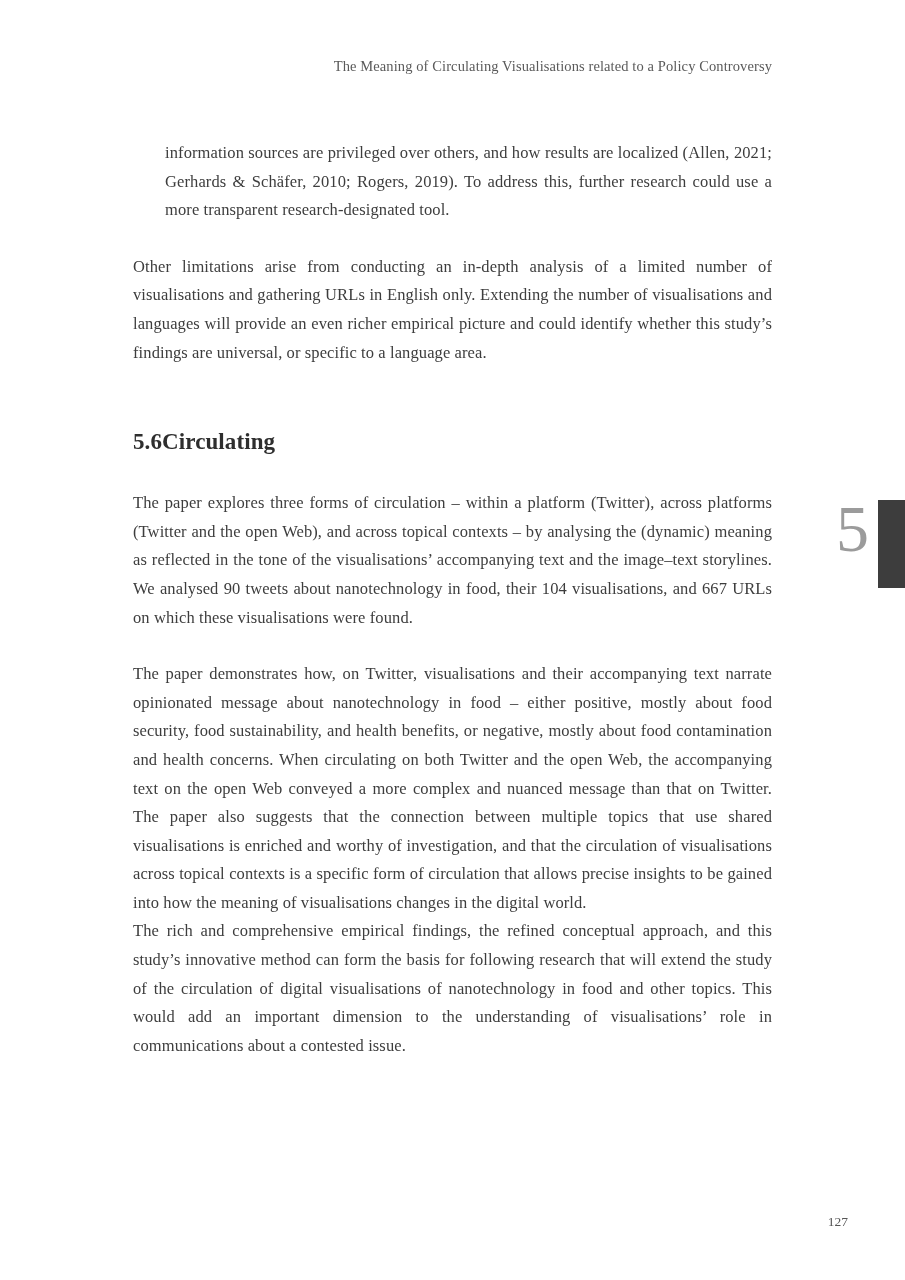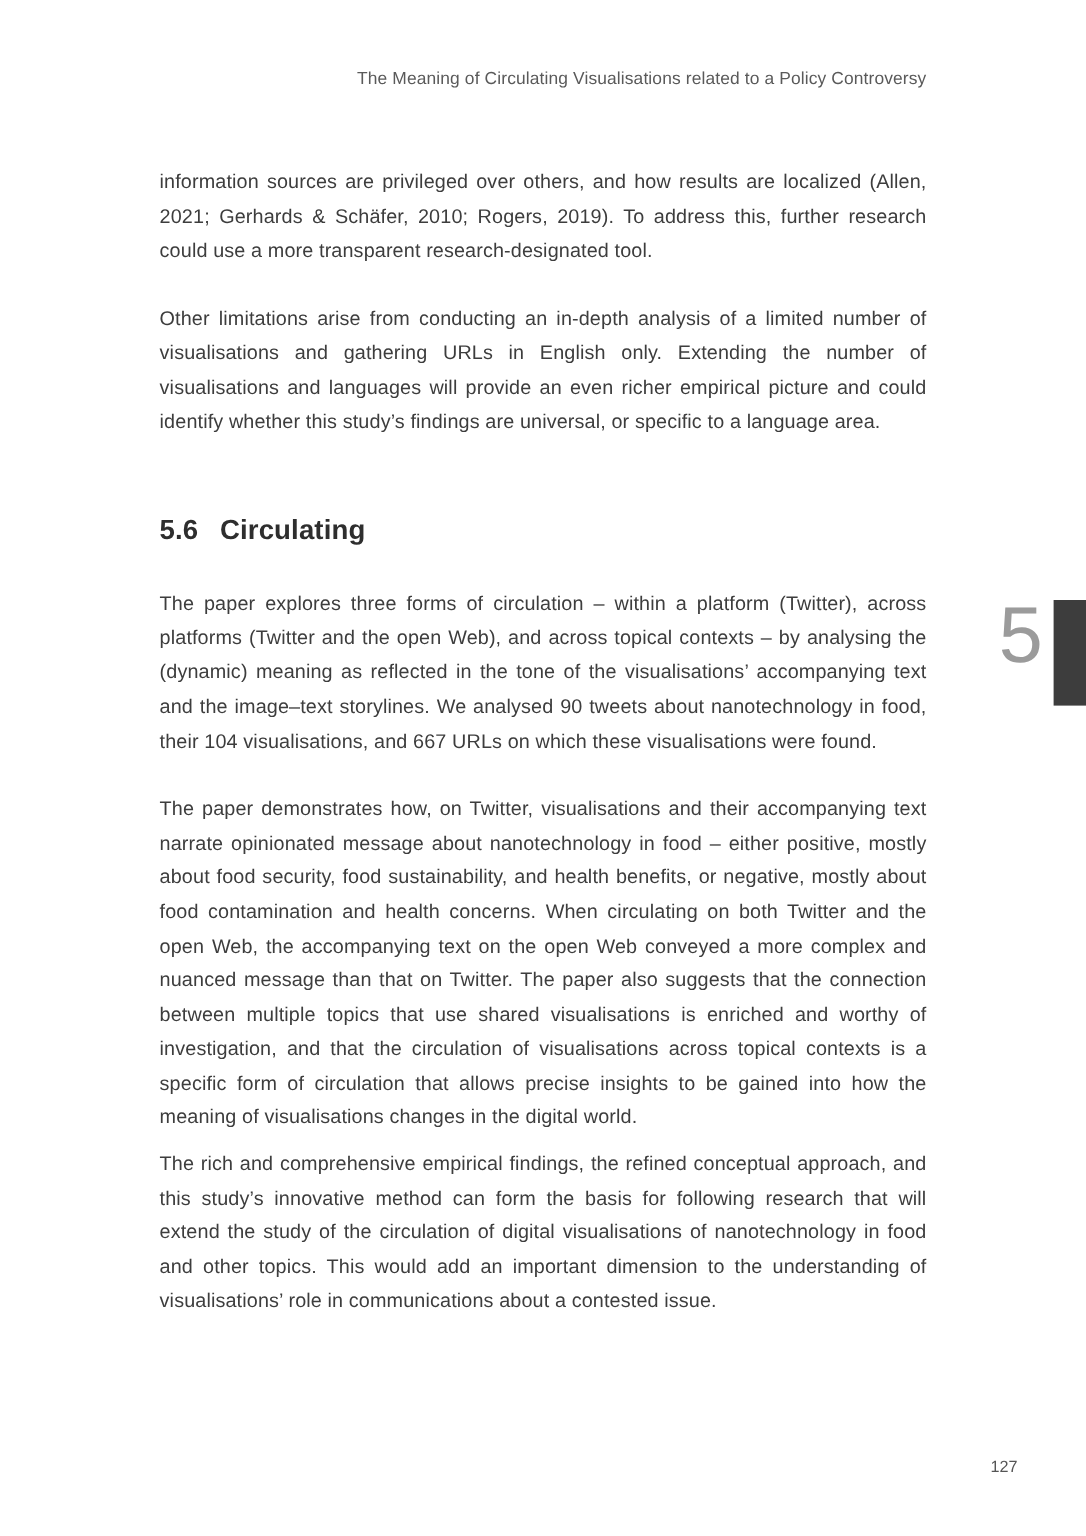--- a/index.html
+++ b/index.html
@@ -5,21 +5,21 @@
   html, body {
     margin: 0;
     padding: 0;
     background: #ffffff;
   }
   .page {
     position: relative;
     width: 905px;
     height: 1280px;
     background: #ffffff;
-    font-family: Liberation Sans, sans-serif;
+    font-family: Liberation Serif, serif;
     overflow: hidden;
   }
   .content {
     position: absolute;
     left: 133px;
     top: 0;
     width: 639px;
   }
   .running-header {
     margin-top: 58px;
@@ -31,36 +31,36 @@
   .body-para {
     margin: 0 0 28px 0;
     font-size: 16.5px;
     line-height: 28.6px;
     color: #3d3d3d;
     text-align: justify;
     letter-spacing: 0.1px;
   }
   .first-para {
     margin-top: 64px;
+    margin-left: 32px;
   }
   .no-gap {
-    margin-bottom: 10px;
+    margin-bottom: 0;
   }
   .follow-para {
     margin-top: 0;
   }
   .section-heading {
     margin: 62px 0 34px 0;
     font-size: 23px;
     font-weight: bold;
     color: #2e2e2e;
     letter-spacing: 0.1px;
   }
   .section-heading .heading-num {
-    margin-right: 18px;
   }
   .chapter-tab {
     position: absolute;
     right: 0;
     top: 500px;
     width: 27px;
     height: 88px;
     background: #3d3d3d;
   }
   .chapter-number {

